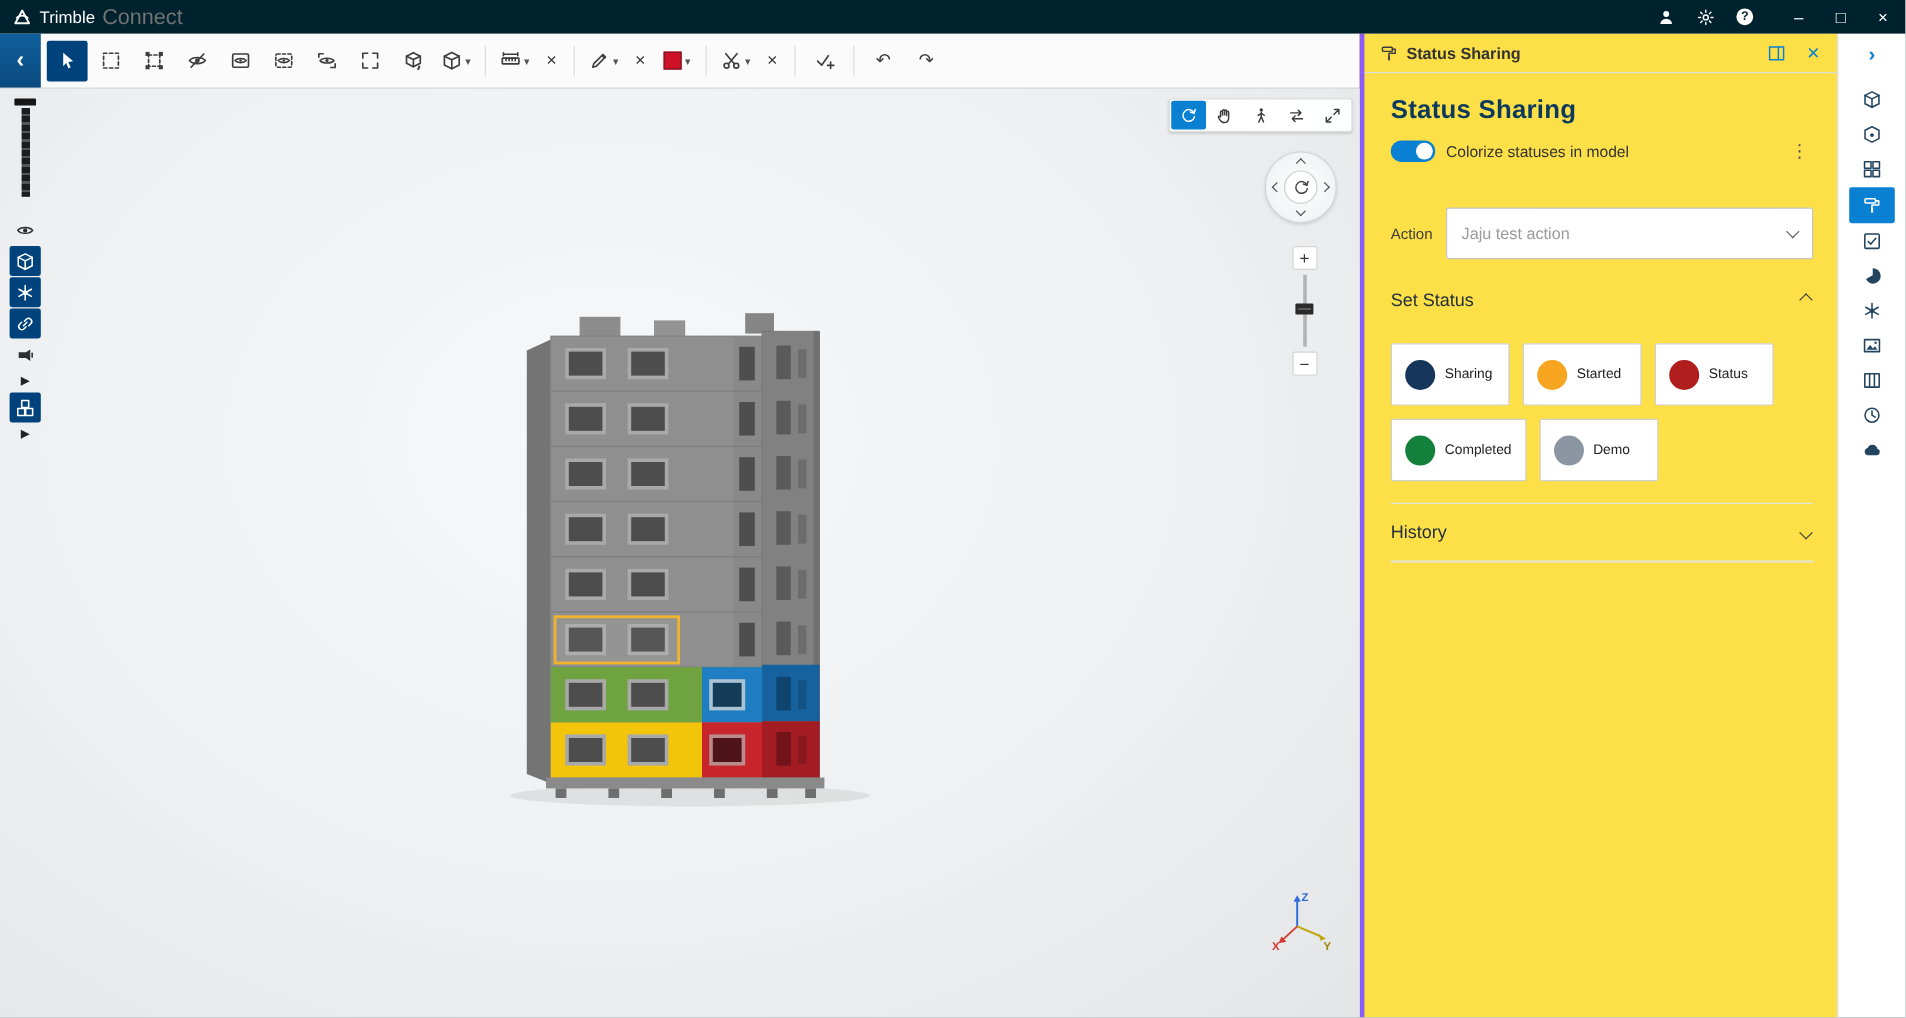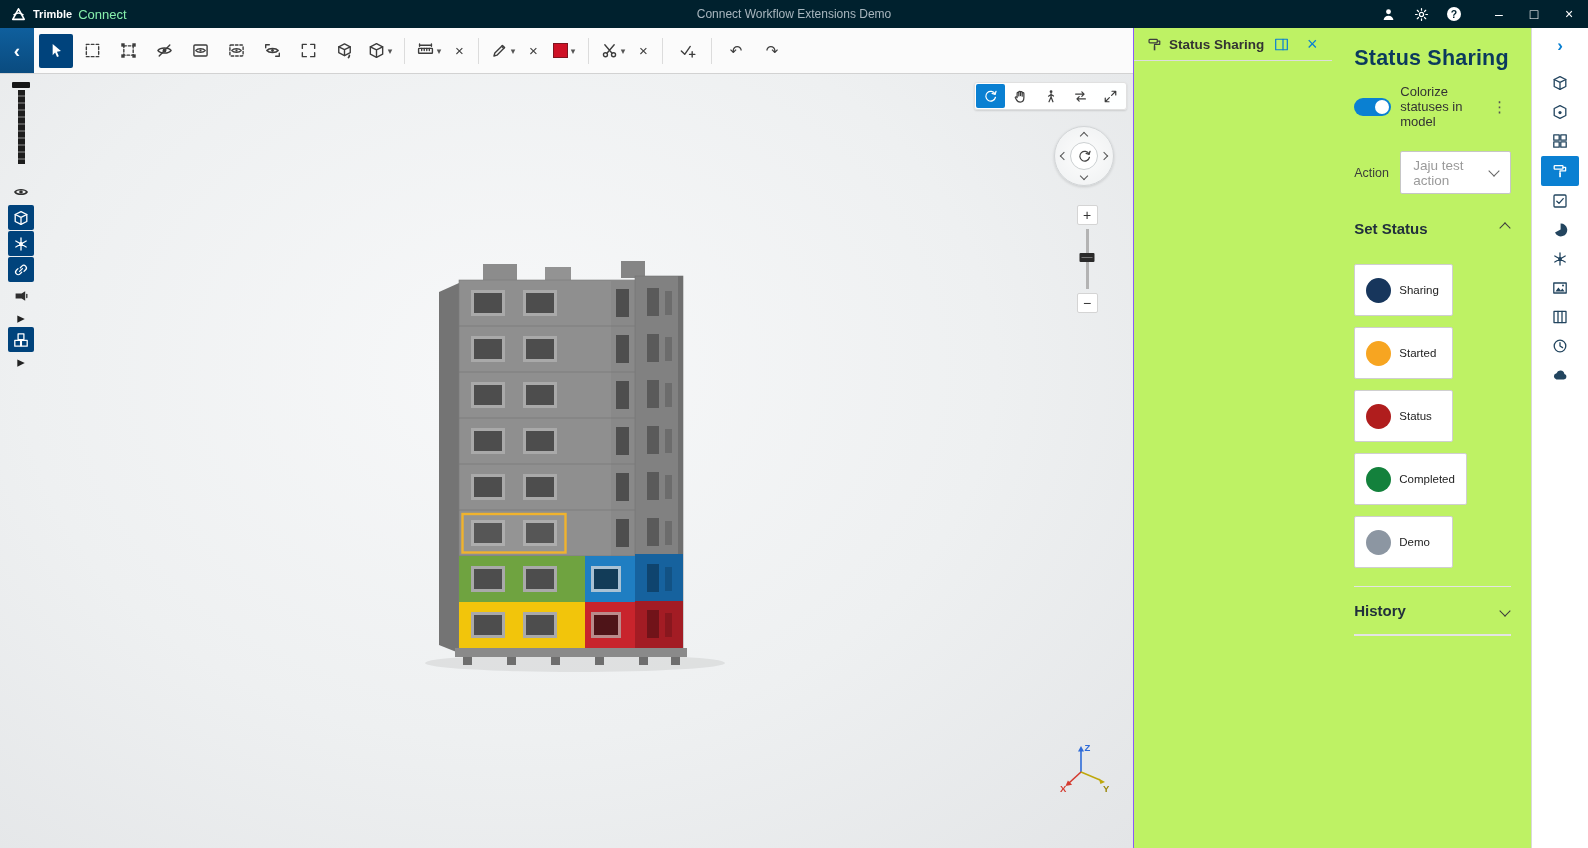--- a/index.html
+++ b/index.html
@@ -5,22 +5,22 @@
   *{margin:0;padding:0;box-sizing:border-box}
   html,body{background:#9aa0a4}
   body{font-family:"Liberation Sans","DejaVu Sans",sans-serif}
   .app{position:relative;width:1588px;height:848px;background:#fff;overflow:hidden}
 
   
   .titlebar{height:28px;background:#00212e;display:flex;align-items:center;padding:0 10px;position:relative;color:#fff}
   .brand{display:flex;align-items:center;gap:6px;z-index:2}
   .logo{width:17px;height:17px;display:inline-flex}
   .logo svg{width:100%;height:100%}
-  .brand-bold{font-weight:bold;font-size:11px}
-  .brand-light{font-size:13px;color:#86efac}
+  .brand-bold{font-weight:normal;font-size:14px}
+  .brand-light{font-size:18px;color:#737373}
   .doc-title{position:absolute;left:0;right:0;text-align:center;font-size:12px;color:#a8b6be;pointer-events:none}
   .tb-actions{margin-left:auto;display:flex;align-items:center;gap:15px;z-index:2}
   .tb-btn{background:none;border:none;color:#fff;width:18px;height:18px;display:inline-flex;align-items:center;justify-content:center;cursor:pointer;font-size:13px;padding:0}
   .tb-btn svg{width:15px;height:15px}
   .help-badge{width:14px;height:14px;border-radius:50%;background:#fff;color:#00212e;font-size:10.5px;font-weight:bold;display:inline-flex;align-items:center;justify-content:center}
   .win-ctrls{display:flex;gap:17px;margin-left:12px;align-items:center}
   .win-ctrls .tb-btn{font-size:14px}
 
   
   .body-row{display:flex;height:820px}
@@ -78,44 +78,44 @@
   .lslider{width:24px;height:88px;margin-bottom:9px;cursor:grab}
   .lslider .bar{width:18px;height:6px;background:#161616;margin:0 auto;border-radius:1px}
   .lslider .stem{width:7px;height:74px;margin:2px auto 0;background:repeating-linear-gradient(180deg,#1d1d1d 0 5px,#565656 5px 7px)}
   .left-strip{display:flex;flex-direction:column;align-items:center;gap:1px}
   .left-strip .tbtn{height:25px;min-width:26px;width:26px;padding:0;color:#2f2f2f}
   .left-strip .tbtn.active{background:var(--tool-active,#00437C);color:#fff}
   .left-strip .tbtn.small{height:17px;min-width:20px;width:20px;font-size:10px;color:#222}
   .left-strip .tbtn .icn{width:16px;height:16px}
 
   
-  .panel{width:398px;background:#bef264;border-left:1px solid #8b5cf6;display:flex;flex-direction:row}
+  .panel{width:398px;background:#fde047;border-left:4px solid #8b5cf6;display:flex;flex-direction:column}
   .panel-hd{height:33px;border-bottom:1px solid #ddd;display:flex;align-items:center;padding:0 10px 0 13px;gap:7px;flex:0 0 auto}
   .phd-icon{width:15px;height:15px;color:#3d3d3d;display:inline-flex}
   .phd-icon svg{width:100%;height:100%}
   .phd-title{font-size:13.5px;font-weight:bold;color:#333}
   .phd-actions{margin-left:auto;display:flex;align-items:center;gap:11px}
   .phd-btn{background:none;border:none;color:var(--azure,#0a80d2);cursor:pointer;display:inline-flex;align-items:center;justify-content:center;width:20px;height:20px;padding:0}
   .phd-btn svg{width:15px;height:15px}
   .phd-close{font-size:18px;line-height:1}
   .panel-body{padding:18px 20px 0 22px;overflow:hidden}
   .p-title{font-size:21.5px;color:#0b3a5d;font-weight:bold;letter-spacing:.2px}
   .colorize-row{display:flex;align-items:center;gap:9px;margin-top:13px}
   .toggle{width:37px;height:18px;border-radius:10px;background:var(--azure,#0a80d2);position:relative;display:inline-block;cursor:pointer;flex:0 0 auto}
   .toggle .knob{position:absolute;right:2px;top:2px;width:14px;height:14px;border-radius:50%;background:#fff}
   .colorize-label{font-size:13px;color:#333}
   .kebab{margin-left:auto;background:none;border:none;font-size:15px;color:#555;cursor:pointer;padding:0 4px;line-height:1}
-  .action-row{display:flex;align-items:center;margin-top:22px}
+  .action-row{display:flex;align-items:center;margin-top:38px}
   .action-label{font-size:12.5px;color:#3c3c3c;width:46px;flex:0 0 auto}
   .select{flex:1;height:43px;border:1px solid #c6c6c6;border-radius:2px;display:flex;align-items:center;padding:0 12px;cursor:pointer;background:#fff}
   .select-value{font-size:13.5px;color:#9a9a9a;flex:1}
   .sel-chv{border-color:#666;margin-bottom:3px}
   .section-hd{display:flex;align-items:center;justify-content:space-between;height:47px;cursor:pointer}
   .section-hd .chv{border-color:#3c3c3c;margin-right:2px}
-  .sec-label{font-size:15px;font-weight:bold;color:#22303c}
+  .sec-label{font-size:15px;font-weight:normal;color:#22303c}
   .set-status-hd{margin-top:14px;height:40px}
   .date-row{display:flex;gap:11px;margin-top:6px}
   .date-input-wrap{position:relative;flex:1}
   .date-input{width:100%;height:36px;border:1px solid #b9b9b9;border-radius:2px;font-size:13.5px;color:#222;padding:0 34px 0 10px;font-family:inherit;background:#fff}
   .cal-icon{position:absolute;right:8px;top:50%;transform:translateY(-50%);width:17px;height:17px;color:#555;cursor:pointer;display:inline-flex}
   .cal-icon svg{width:100%;height:100%}
   .today-btn{width:74px;height:36px;background:var(--btn-blue,#0063A3);color:#fff;border:none;border-radius:2px;font-size:13px;cursor:pointer;flex:0 0 auto}
   .status-grid{display:flex;flex-wrap:wrap;gap:11px;margin:16px 0 18px}
   .status-btn{display:inline-flex;align-items:center;gap:8px;height:52px;min-width:99px;padding:0 11px;background:#fff;border:1px solid #cfcfcf;border-radius:2px;cursor:pointer}
   .status-btn .dot{width:25px;height:25px;border-radius:50%;flex:0 0 auto}
@@ -139,21 +139,20 @@
     <div class="brand">
       <span class="logo">
         <svg viewBox="0 0 16 16" fill="none" stroke="#fff" stroke-width="1.5" stroke-linejoin="round">
           <path d="M8 2.6 L13.4 12.6 H2.6 Z"></path>
             <path d="M3.4 8.8 A5.9 5.9 0 0 1 12.6 8.8"></path>
         </svg>
       </span>
       <span class="brand-bold">Trimble</span>
       <span class="brand-light">Connect</span>
     </div>
-    <div class="doc-title">Connect Workflow Extensions Demo</div>
     <div class="tb-actions">
       <button class="tb-btn">
           <span class="icn" style="width:15px;height:15px;display:inline-flex">
             <svg viewBox="0 0 16 16" fill="none" stroke="currentColor" stroke-width="1.3" stroke-linecap="round" stroke-linejoin="round">
               <circle cx="8" cy="5" r="2.6" fill="currentColor" stroke="none"></circle>
               <path d="M2.8 13.8 a5.2 4.6 0 0 1 10.4 0 Z" fill="currentColor" stroke="none"></path>
             </svg>
           </span>
         </button>
       <button class="tb-btn">

